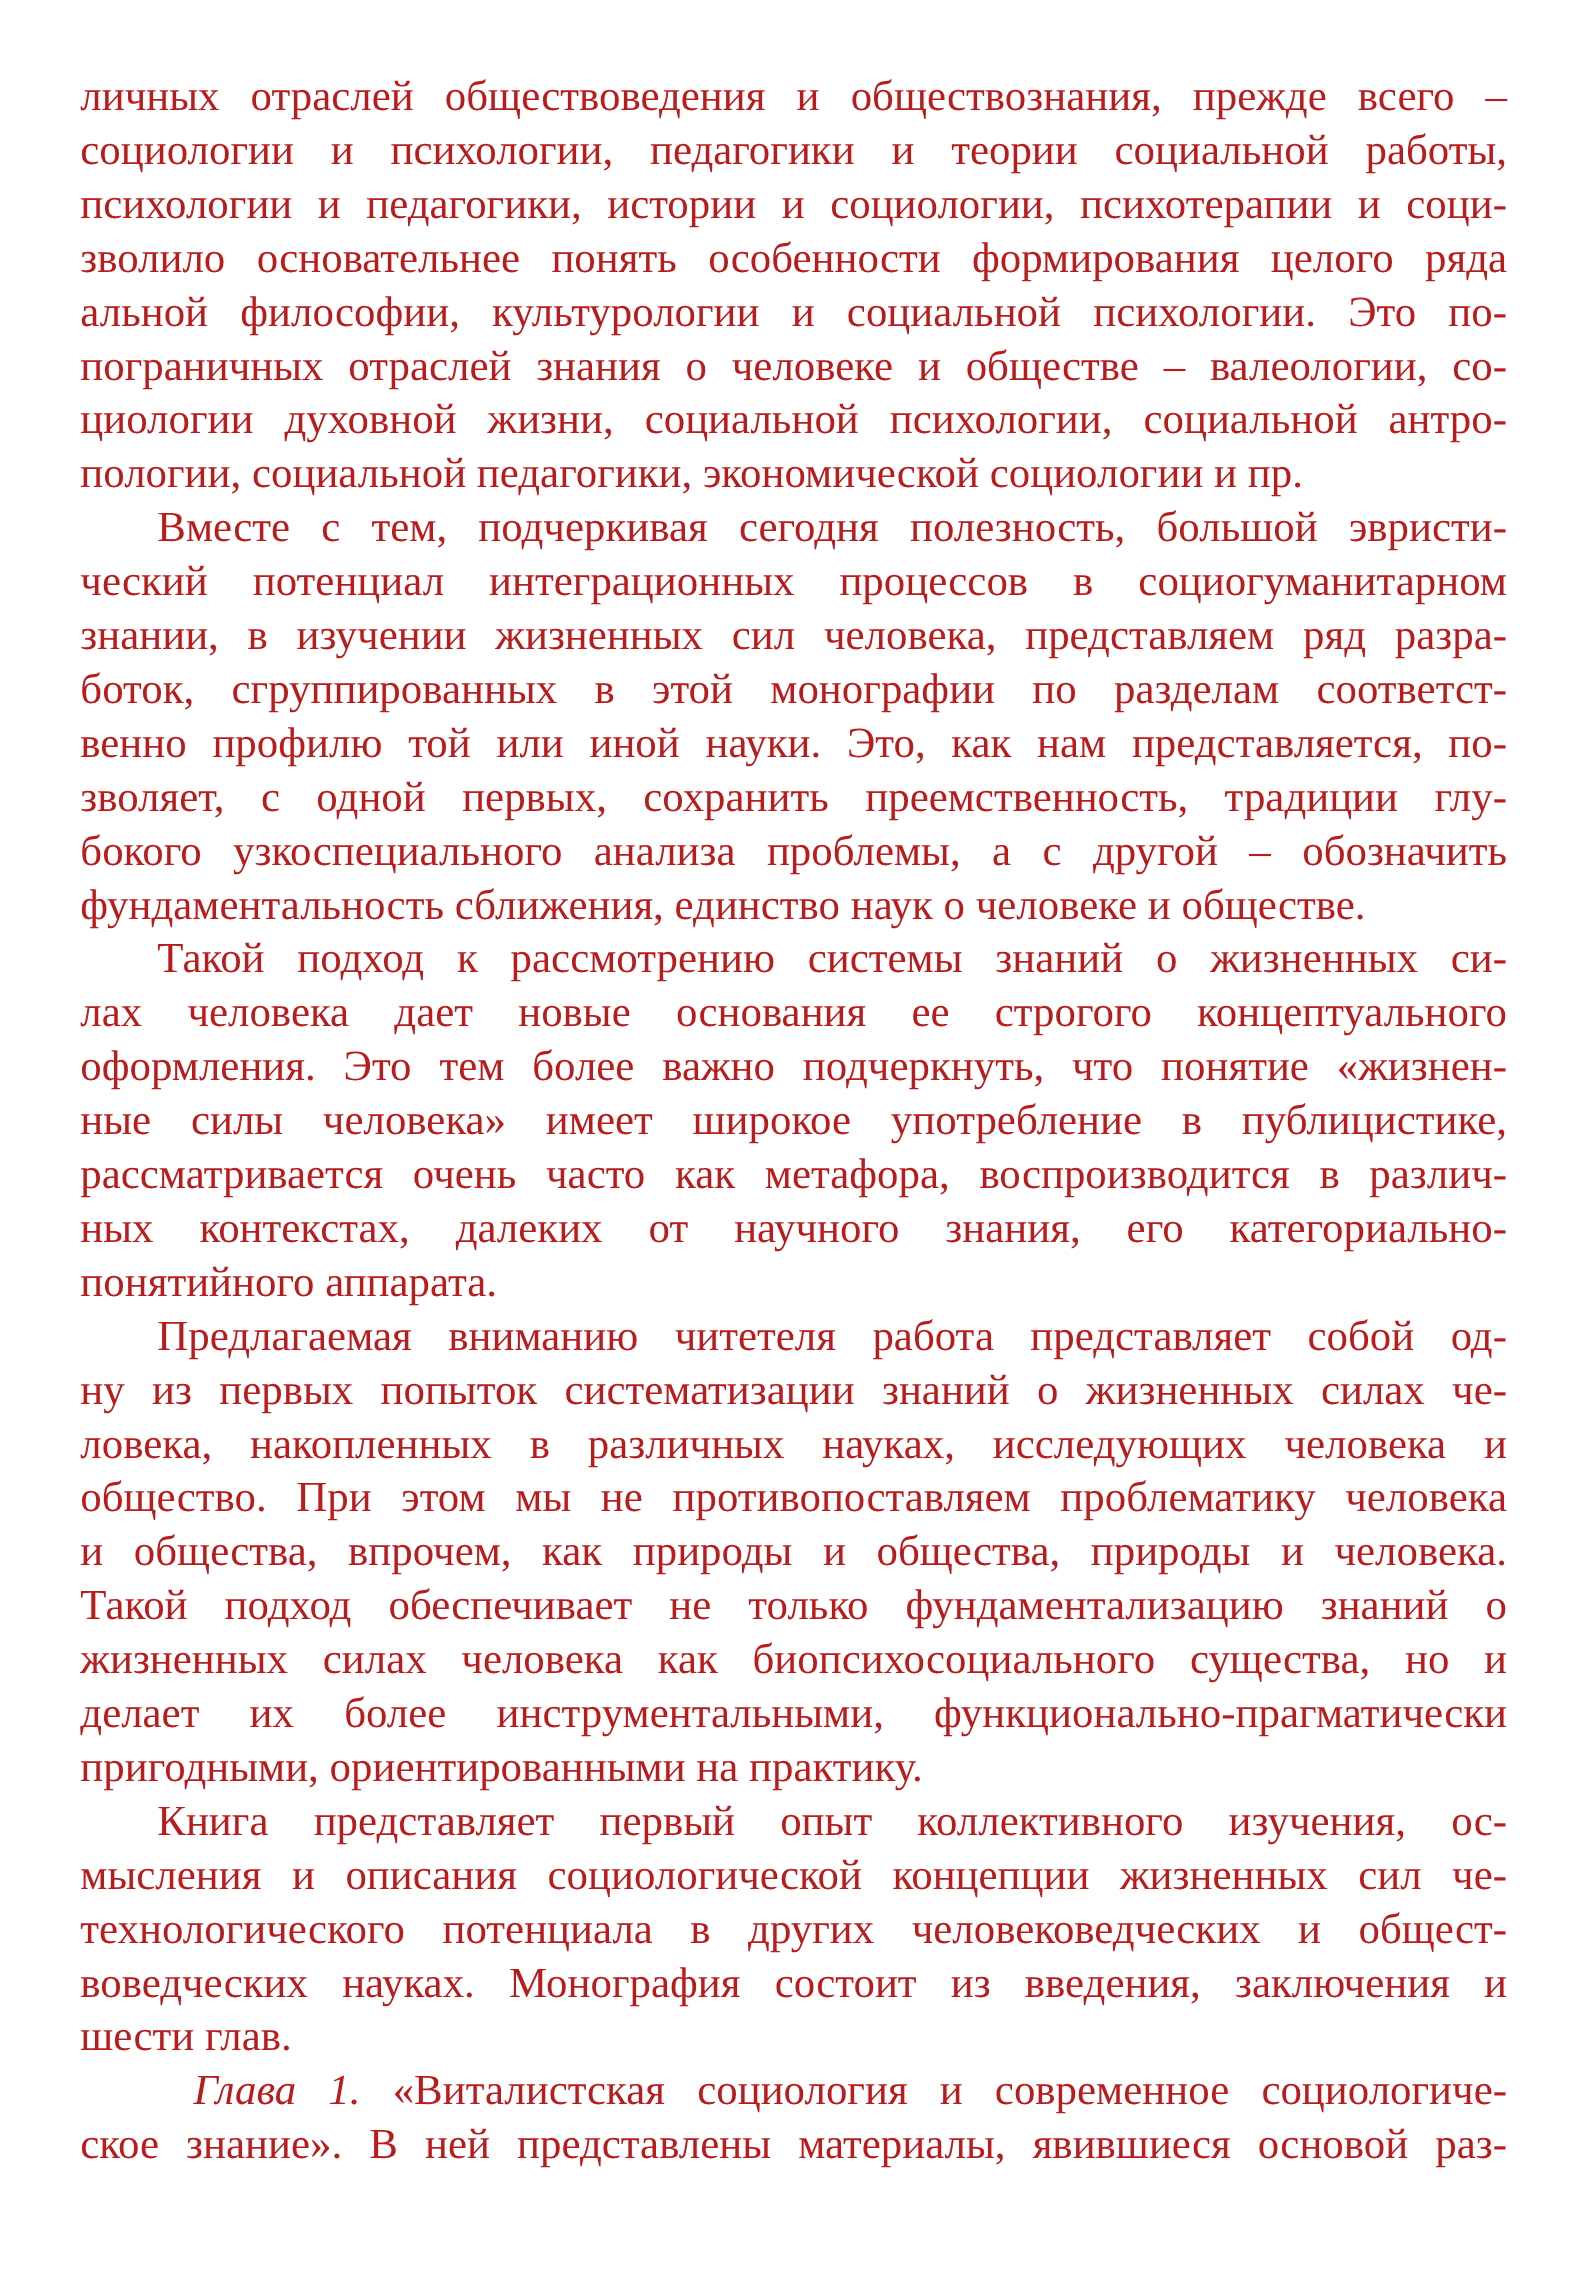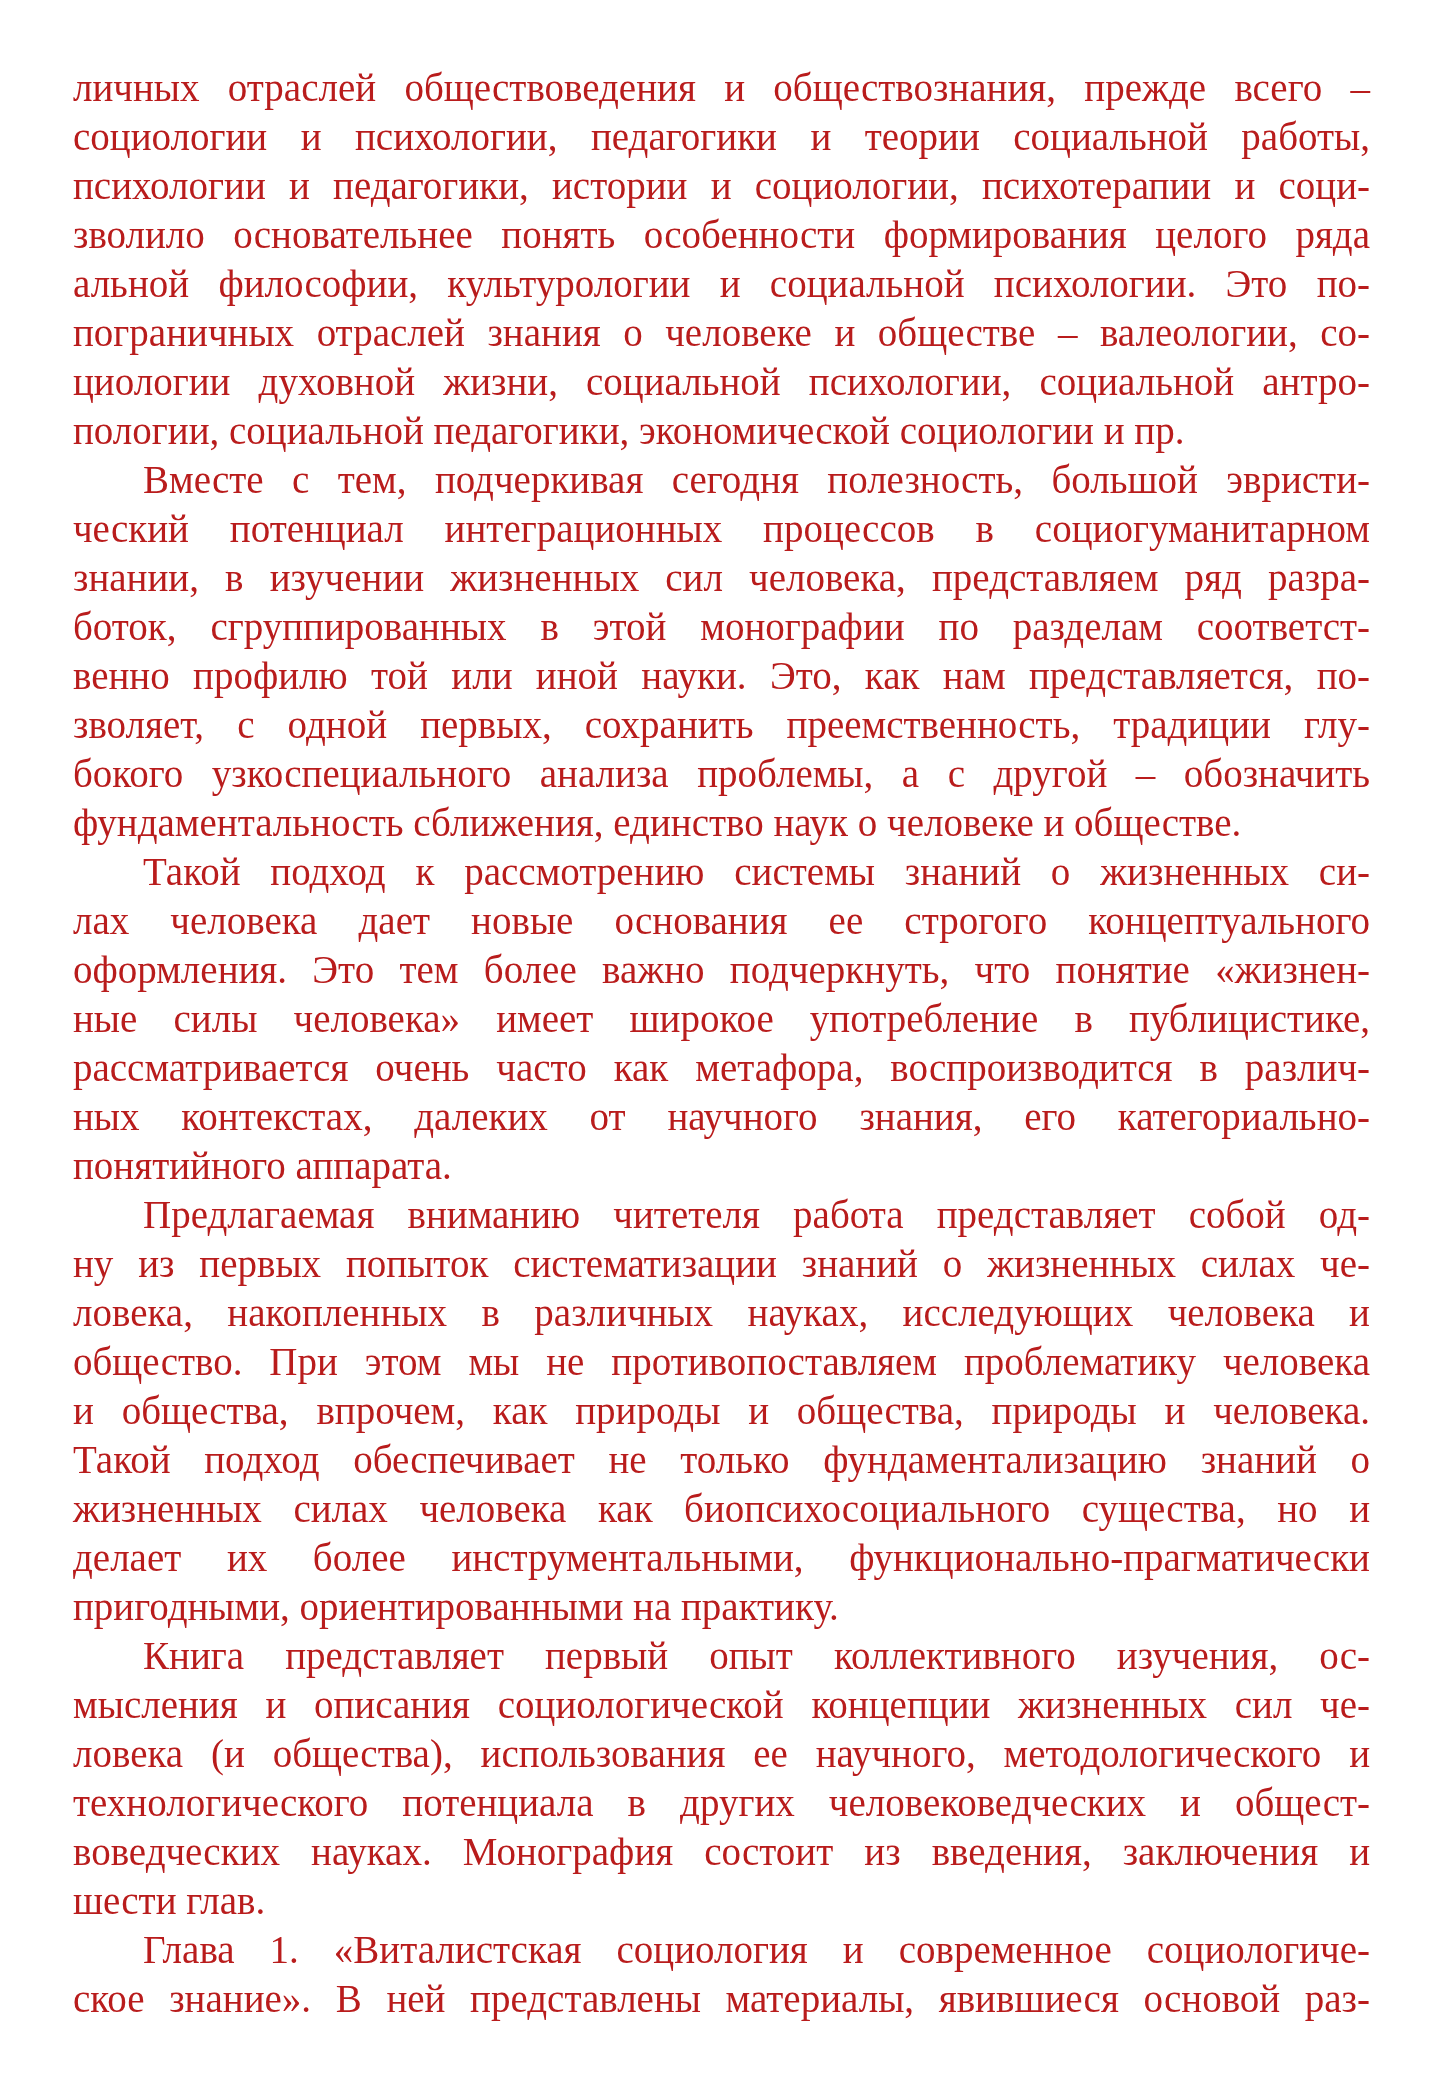--- a/index.html
+++ b/index.html
@@ -31,20 +31,22 @@
     white-space: normal;
   }
   .line.flush {
     text-align: center;
     text-align-last: left;
   }
   .line.indent {
     padding-left: 70px;
   }
   .seg-italic {
+    font-style: italic;
+    margin-left: 33px;
   }
 </style>
 </head>
 <body>
 
 <div class="page">
   <div id="page-text">
       <div>
         <div class="line">личных отраслей обществоведения и обществознания, прежде всего –</div>
         <div class="line">социологии и психологии, педагогики и теории социальной работы,</div>
@@ -81,21 +83,20 @@
         <div class="line">общество. При этом мы не противопоставляем проблематику человека</div>
         <div class="line">и общества, впрочем, как природы и общества, природы и человека.</div>
         <div class="line">Такой подход обеспечивает не только фундаментализацию знаний о</div>
         <div class="line">жизненных силах человека как биопсихосоциального существа, но и</div>
         <div class="line">делает их более инструментальными, функционально-прагматически</div>
         <div class="line flush">пригодными, ориентированными на практику.</div>
       </div>
       <div>
         <div class="line indent">Книга представляет первый опыт коллективного изучения, ос-</div>
         <div class="line">мысления и описания социологической концепции жизненных сил че-</div>
-        <div class="line">ловека (и общества), использования ее научного, методологического и</div>
         <div class="line">технологического потенциала в других человековедческих и общест-</div>
         <div class="line">воведческих науках. Монография состоит из введения, заключения и</div>
         <div class="line flush">шести глав.</div>
       </div>
       <div>
         <div class="line indent"><span class="seg-italic">Глава 1.</span><span> «Виталистская социология и современное социологиче-</span></div>
         <div class="line">ское знание». В ней представлены материалы, явившиеся основой раз-</div>
       </div>
     </div>
 </div>

